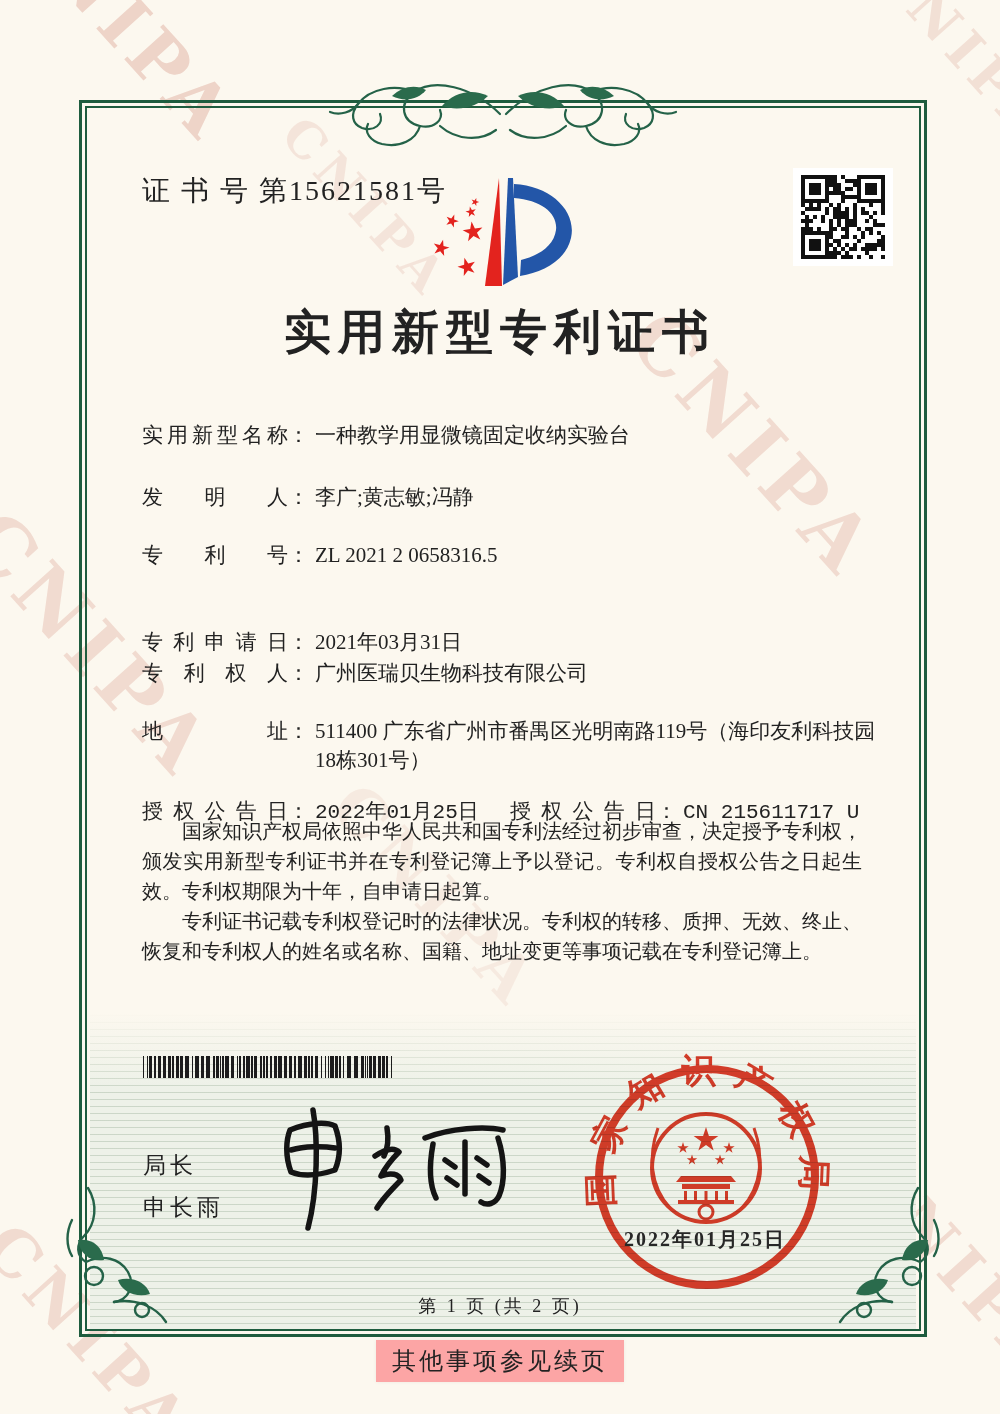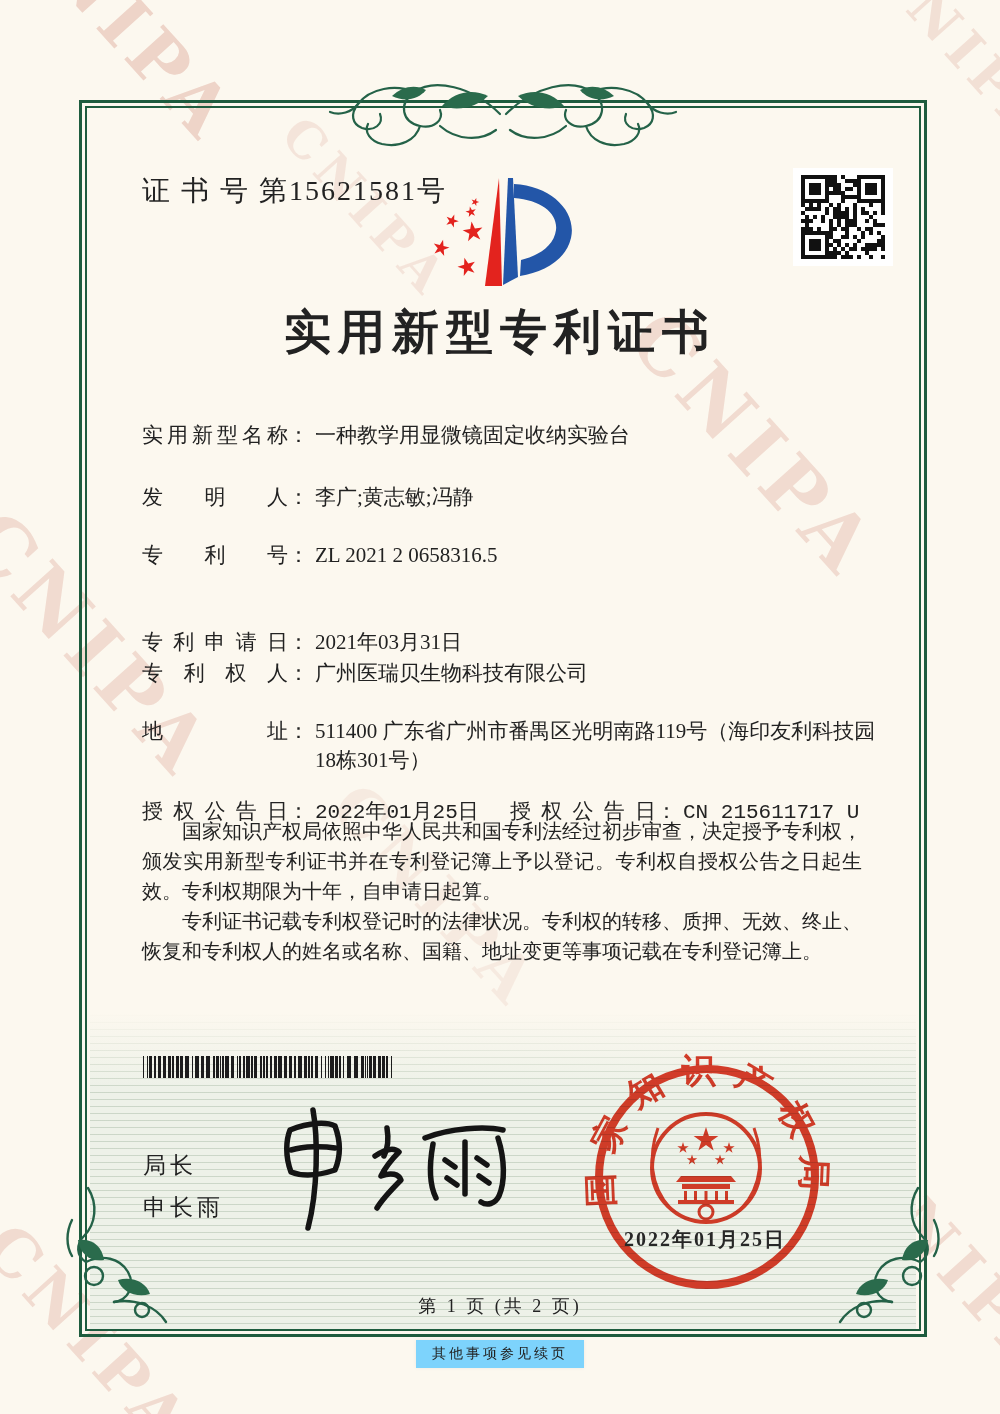--- a/index.html
+++ b/index.html
@@ -66,21 +66,21 @@
              font-family:"Liberation Sans","DejaVu Sans",sans-serif; letter-spacing:4px; }
   .director.t1{ top:1150px; } .director.t2{ top:1192px; }
   .sig{ position:absolute; left:255px; top:1098px; z-index:4; }
   .seal{ position:absolute; left:552px; top:1032px; z-index:5; mix-blend-mode:multiply; }
   .seal-date{ position:absolute; left:605px; top:1226px; width:200px; text-align:center;
               font-size:20px; font-weight:bold; letter-spacing:2px; color:#272727; z-index:5; }
   .page-no{ position:absolute; left:0; top:1294px; width:100%; text-align:center;
             font-size:18px; letter-spacing:3px; z-index:3; }
   .cont-note{
     position:absolute; left:50%; top:1340px; transform:translateX(-50%);
-    background:#7dd3fc; padding:5px 16px; font-size:14px; letter-spacing:3px; z-index:3;
+    background:#fca5a5; padding:5px 16px; font-size:24px; letter-spacing:3px; z-index:3;
     box-shadow:0 0 4px rgba(0,0,0,.06);
   }
 </style>
 </head>
 <body>
 
 <div class="page">
 
   <div class="wm" style="left:-30px; top:-25px; font-size:72px; opacity:.38;">CNIPA</div>
   <div class="wm" style="left:845px; top:15px;  font-size:54px; opacity:.25;">CNIPA</div>

